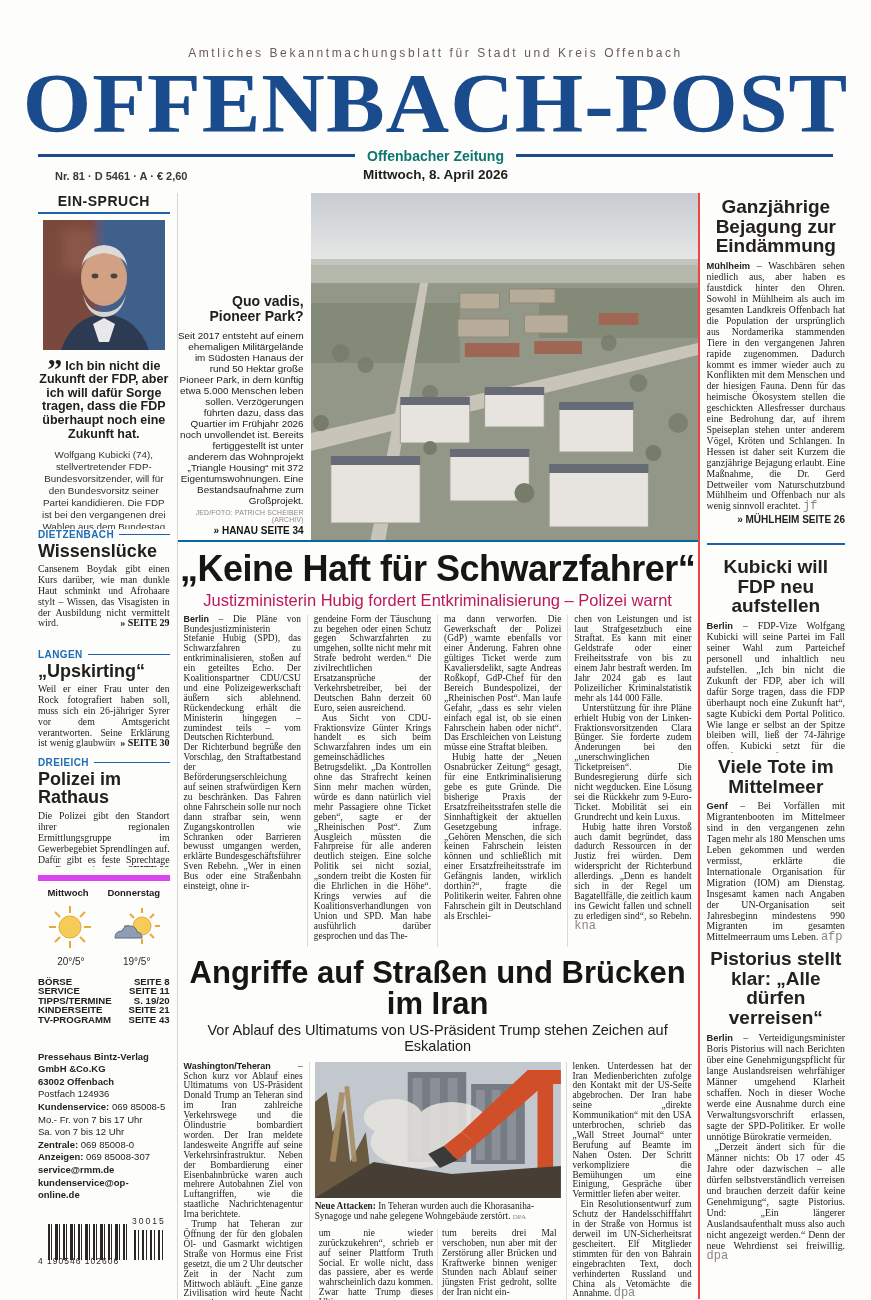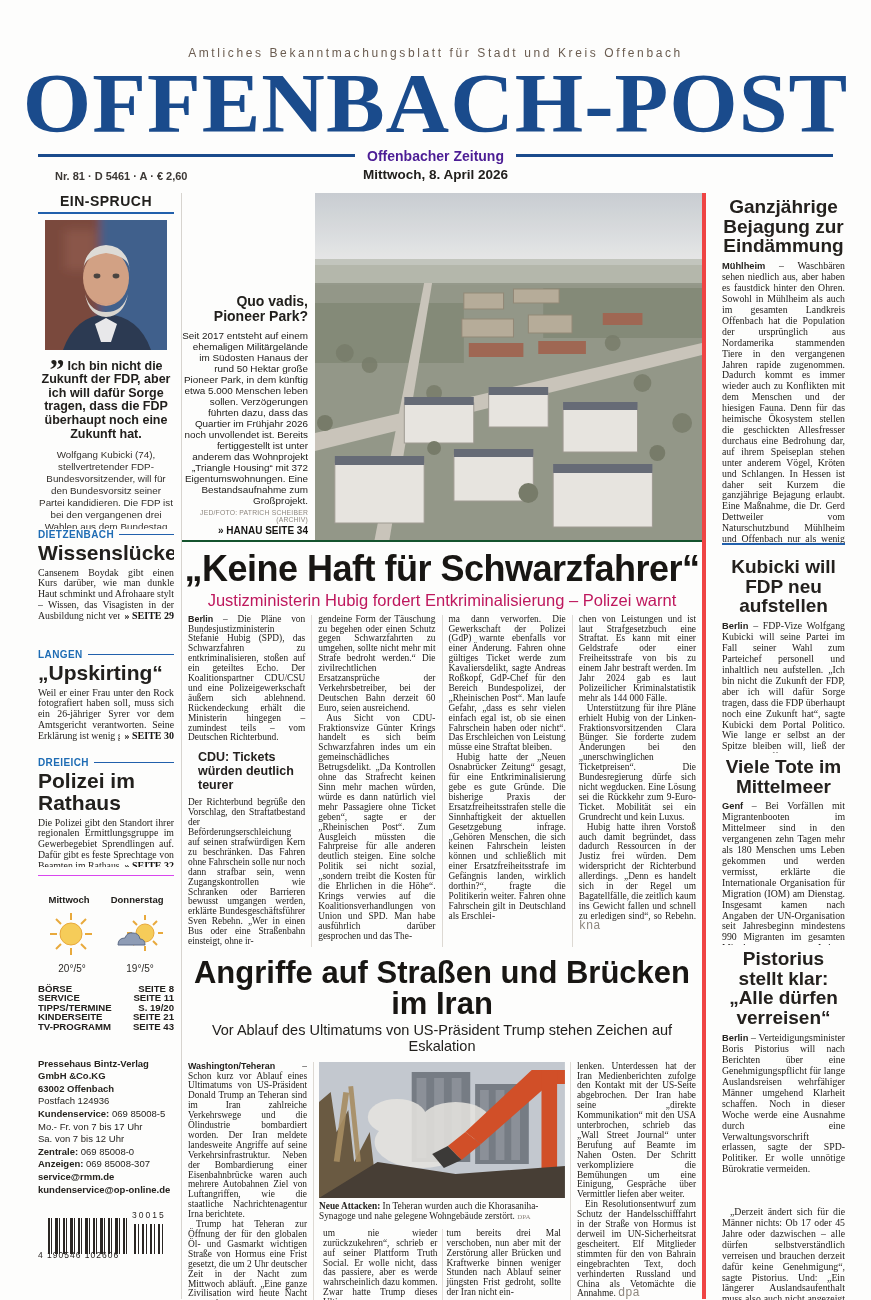--- a/index.html
+++ b/index.html
@@ -5,64 +5,64 @@
   html,body{margin:0;padding:0;}
   body{width:871px;height:1300px;background:#fdfdfc;overflow:hidden;
        font-family:"Liberation Sans",sans-serif;color:#22201d;position:relative;}
   
   .tagline{padding-top:46px;text-align:center;font-size:12px;letter-spacing:2.6px;color:#6a5c50;}
   .mast-title{text-align:center;font-family:"Liberation Serif",serif;font-weight:bold;
               font-size:88px;line-height:.95;color:#1a4b8c;letter-spacing:1px;
               transform:scaleY(.96);margin-top:2px;white-space:nowrap;}
   .mast-rule-row{display:flex;align-items:center;width:795px;margin:2px auto 0 auto;}
   .mast-rule-row .rule{flex:1;height:3px;background:#1a4b8c;}
-  .mast-sub{font-weight:bold;font-size:14px;margin:0 12px;color:#4c1d95;}
+  .mast-sub{font-weight:bold;font-size:14px;margin:0 12px;color:#0f766e;}
   .date-row{position:relative;text-align:center;font-weight:bold;font-size:13.5px;margin-top:3px;height:18px;}
   .issue{position:absolute;left:55px;top:3px;font-size:11px;font-weight:bold;color:#3c3835;}
   
   .content{display:flex;padding:8px 26px 0 38px;height:1106px;}
   .rail-left{width:136px;padding-right:7px;border-right:1px solid #d7d4cf;}
   .center{width:520px;}
-  .rail-right{width:143px;padding-left:16px;border-left:4px solid #ef4444;}
+  .rail-right{width:143px;padding-left:7px;border-left:2px solid #ef4444;}
   
   .serif{font-family:"Liberation Serif",serif;text-align:justify;color:#24211e;}
   .lead{font-weight:bold;font-family:"Liberation Sans",sans-serif;font-size:.95em;}
   .sig{font-size:12px;color:#8d867e;font-family:Liberation Mono, monospace;}
   .pageref{font-weight:bold;font-size:10px;color:#141311;}
   
   .es-label{font-weight:bold;font-size:14px;text-align:center;letter-spacing:.5px;}
   .es-rule{height:2px;background:#2160ac;margin:3px 0 6px 0;}
   .es-photo{width:122px;height:130px;margin:0 auto;display:block;}
   .es-quote{font-weight:bold;font-size:12.5px;line-height:13.6px;text-align:center;margin-top:10px;}
   .qmark{font-family:"Liberation Serif",serif;font-size:30px;line-height:0;vertical-align:-9px;margin-right:3px;}
   .es-attr{font-size:9.8px;line-height:11.9px;text-align:center;color:#34302c;margin-top:8px;}
   .mini{overflow:hidden;}
   .sec-row{display:flex;align-items:center;margin-bottom:2px;}
   .sec-label{color:#1e6cb4;font-weight:bold;font-size:10px;letter-spacing:.4px;}
   .sec-rule{flex:1;height:1px;background:#2160ac;margin-left:5px;}
-  .mini h3{margin:2px 0 4px 0;font-size:21px;line-height:1.05;}
+  .mini h3{margin:2px 0 4px 0;font-size:18px;line-height:1.05;}
   .mini-body{position:relative;margin:0;font-size:9.8px;line-height:10.8px;}
   .pref-abs{position:absolute;right:0;bottom:0;background:#fdfdfc;padding-left:5px;}
-  .weather{border-top:1px solid #d946ef;margin-top:8px;padding-top:18px;}
+  .weather{border-top:6px solid #d946ef;margin-top:8px;padding-top:6px;}
   .w-days{display:flex;justify-content:space-around;font-weight:bold;font-size:9.5px;}
   .w-icons{display:flex;justify-content:space-around;align-items:center;height:58px;}
   .w-temps{display:flex;justify-content:space-around;font-size:10px;color:#2c2a27;}
   .idx{margin-top:10px;}
   .idx-row{display:flex;justify-content:space-between;font-weight:bold;font-size:9.6px;line-height:9.6px;}
   .publisher{margin-top:26px;font-size:9.5px;line-height:12.6px;color:#26231f;}
   .b{font-weight:bold;}
   .barcode{position:relative;width:128px;height:52px;margin-top:14px;}
   .bc-main{position:absolute;left:10px;top:8px;width:80px;height:36px;
     background:repeating-linear-gradient(90deg,#2a2623 0 2px,#fff 2px 3px,#2a2623 3px 4px,#fff 4px 7px,#2a2623 7px 10px,#fff 10px 11px,#2a2623 11px 12px,#fff 12px 15px);}
   .bc-addon{position:absolute;left:96px;top:14px;width:30px;height:30px;
     background:repeating-linear-gradient(90deg,#2a2623 0 2px,#fff 2px 4px,#2a2623 4px 5px,#fff 5px 8px);}
   .bc-top{position:absolute;left:94px;top:0;font-size:8.5px;letter-spacing:2px;color:#2a2623;}
   .bc-num{position:absolute;left:0;top:40px;font-size:8.5px;letter-spacing:1px;color:#2a2623;background:transparent;}
   
-  .top-row{display:flex;height:347px;border-bottom:2px solid #14532d;}
+  .top-row{display:flex;height:347px;border-bottom:2px solid #0369a1;}
   .pioneer{width:126px;padding-right:7px;display:flex;flex-direction:column;justify-content:flex-end;text-align:right;}
   .pioneer h3{margin:0 0 5px 0;font-size:14px;line-height:1.1;}
   .pioneer p{margin:0;font-size:9.9px;line-height:11px;text-align:right;}
   .pioneer .credit{font-size:6.8px;color:#8d867e;margin-top:3px;letter-spacing:.2px;}
   .pioneer .pageref{display:block;margin:2px 0 4px 0;}
   .aerial{flex:1;overflow:hidden;}
   .headline-block{text-align:center;padding:9px 0 5px 0;}
   .headline-block h1{margin:0;font-size:36px;line-height:1;letter-spacing:-.5px;color:#181613;}
   .headline-block h2{margin:4px 0 0 0;font-size:16.5px;font-weight:normal;color:#be185d;}
   .cols4{display:flex;height:332px;overflow:hidden;}
@@ -332,21 +332,20 @@
     </div>
 
     <div class="headline-block">
       <h1>„Keine Haft für Schwarzfahrer“</h1>
       <h2>Justizministerin Hubig fordert Entkriminalisierung – Polizei warnt</h2>
     </div>
 
     <div class="cols4 serif">
       <div class="col">
         <p><span class="lead">Berlin</span> <span>– Die Pläne von Bundesjustizministerin Stefanie Hubig (SPD), das Schwarzfahren zu entkriminalisieren, stoßen auf ein geteiltes Echo. Der Koalitionspartner CDU/CSU und eine Polizeigewerkschaft äußern sich ablehnend. Rückendeckung erhält die Ministerin hingegen – zumindest teils – vom Deutschen Richterbund.</span></p>
-        <div class="crosshead">CDU: Tickets würden deutlich teurer</div>
         <p>Der Richterbund begrüße den Vorschlag, den Straftatbestand der Beförderungserschleichung auf seinen strafwürdigen Kern zu beschränken. Das Fahren ohne Fahrschein solle nur noch dann strafbar sein, wenn Zugangskontrollen wie Schranken oder Barrieren bewusst umgangen werden, erklärte Bundesgeschäftsführer Sven Rebehn. „Wer in einen Bus oder eine Straßenbahn einsteigt, ohne ir-</p>
       </div>
       <div class="col">
         <p>gendeine Form der Täuschung zu begehen oder einen Schutz gegen Schwarzfahrten zu umgehen, sollte nicht mehr mit Strafe bedroht werden.“ Die zivilrechtlichen Ersatzansprüche der Verkehrsbetreiber, bei der Deutschen Bahn derzeit 60 Euro, seien ausreichend.</p>
         <p class="ind">Aus Sicht von CDU-Fraktionsvize Günter Krings handelt es sich beim Schwarzfahren indes um ein gemeinschädliches Betrugsdelikt. „Da Kontrollen ohne das Strafrecht keinen Sinn mehr machen würden, würde es dann natürlich viel mehr Passagiere ohne Ticket geben“, sagte er der „Rheinischen Post“. Zum Ausgleich müssten die Fahrpreise für alle anderen deutlich steigen. Eine solche Politik sei nicht sozial, „sondern treibt die Kosten für die Ehrlichen in die Höhe“. Krings verwies auf die Koalitionsverhandlungen von Union und SPD. Man habe ausführlich darüber gesprochen und das The-</p>
       </div>
       <div class="col">
         <p>ma dann verworfen. Die Gewerkschaft der Polizei (GdP) warnte ebenfalls vor einer Änderung. Fahren ohne gültiges Ticket werde zum Kavaliersdelikt, sagte Andreas Roßkopf, GdP-Chef für den Bereich Bundespolizei, der „Rheinischen Post“. Man laufe Gefahr, „dass es sehr vielen einfach egal ist, ob sie einen Fahrschein haben oder nicht“. Das Erschleichen von Leistung müsse eine Straftat bleiben.</p>
         <p class="ind">Hubig hatte der „Neuen Osnabrücker Zeitung“ gesagt, für eine Entkriminalisierung gebe es gute Gründe. Die bisherige Praxis der Ersatzfreiheitsstrafen stelle die Sinnhaftigkeit der aktuellen Gesetzgebung infrage. „Gehören Menschen, die sich keinen Fahrschein leisten können und schließlich mit einer Ersatzfreiheitsstrafe im Gefängnis landen, wirklich dorthin?“, fragte die Politikerin weiter. Fahren ohne Fahrschein gilt in Deutschland als Erschlei-</p>
       </div>
@@ -440,16 +439,16 @@
     </div>
 
     <div class="r-art serif" style="height:192px;">
       <h3 style="font-family:'Liberation Sans',sans-serif">Viele Tote im Mittelmeer</h3>
       <p class="body"><span class="lead">Genf</span> <span>– Bei Vorfällen mit Migrantenbooten im Mittelmeer sind in den vergangenen zehn Tagen mehr als 180 Menschen ums Leben gekommen und werden vermisst, erklärte die Internationale Organisation für Migration (IOM) am Dienstag. Insgesamt kamen nach Angaben der UN-Organisation seit Jahresbeginn mindestens 990 Migranten im gesamten Mittelmeerraum ums Leben.</span> <span class="sig">afp</span></p>
     </div>
 
     <div class="r-art serif" style="height:356px;">
       <h3 style="font-family:'Liberation Sans',sans-serif">Pistorius stellt klar: „Alle dürfen verreisen“</h3>
       <p class="body"><span class="lead">Berlin</span> <span>– Verteidigungsminister Boris Pistorius will nach Berichten über eine Genehmigungspflicht für lange Auslandsreisen wehrfähiger Männer umgehend Klarheit schaffen. Noch in dieser Woche werde eine Ausnahme durch eine Verwaltungsvorschrift erlassen, sagte der SPD-Politiker. Er wolle unnötige Bürokratie vermeiden.</span></p>
-      <p class="body" style="text-indent:8px;margin-top:32px;"><span>„Derzeit ändert sich für die Männer nichts: Ob 17 oder 45 Jahre oder dazwischen – alle dürfen selbstverständlich verreisen und brauchen derzeit dafür keine Genehmigung“, sagte Pistorius. Und: „Ein längerer Auslandsaufenthalt muss also auch nicht angezeigt werden.“ Denn der neue Wehrdienst sei freiwillig.</span> <span class="sig">dpa</span></p>
+      <p class="body" style="text-indent:8px;"><span>„Derzeit ändert sich für die Männer nichts: Ob 17 oder 45 Jahre oder dazwischen – alle dürfen selbstverständlich verreisen und brauchen derzeit dafür keine Genehmigung“, sagte Pistorius. Und: „Ein längerer Auslandsaufenthalt muss also auch nicht angezeigt werden.“ Denn der neue Wehrdienst sei freiwillig.</span> <span class="sig">dpa</span></p>
     </div>
   </div>
 </div>
 
 </body></html>

